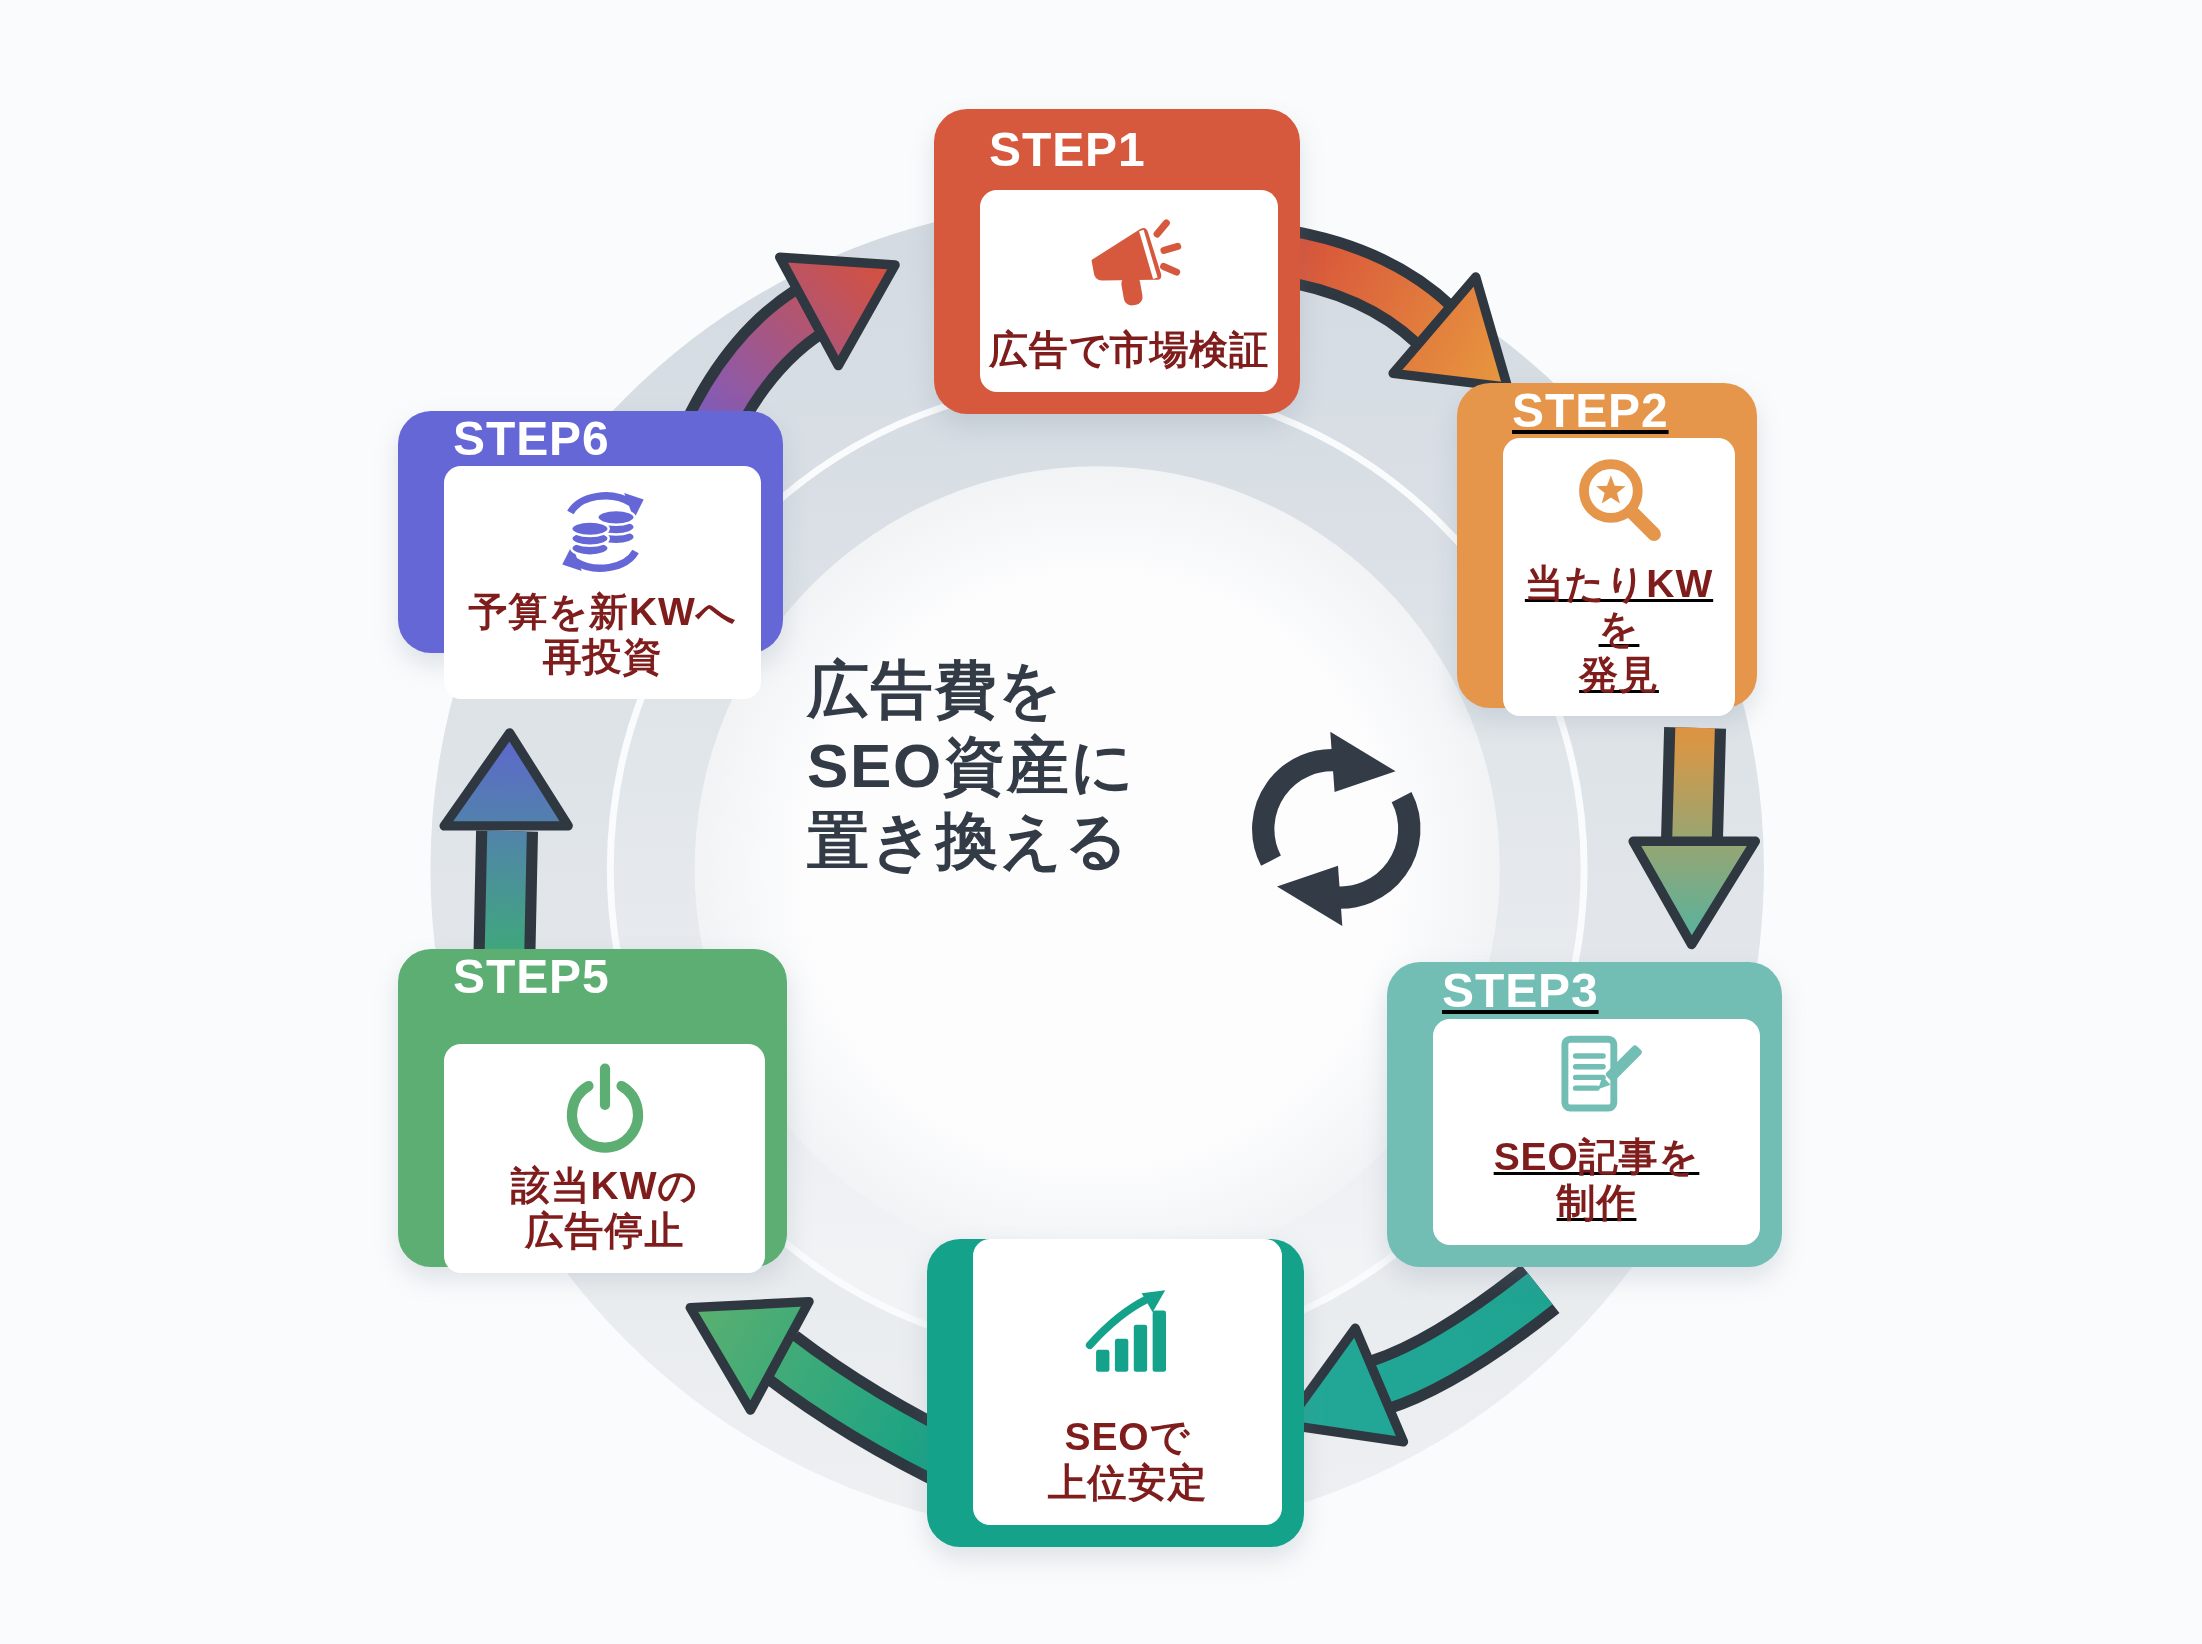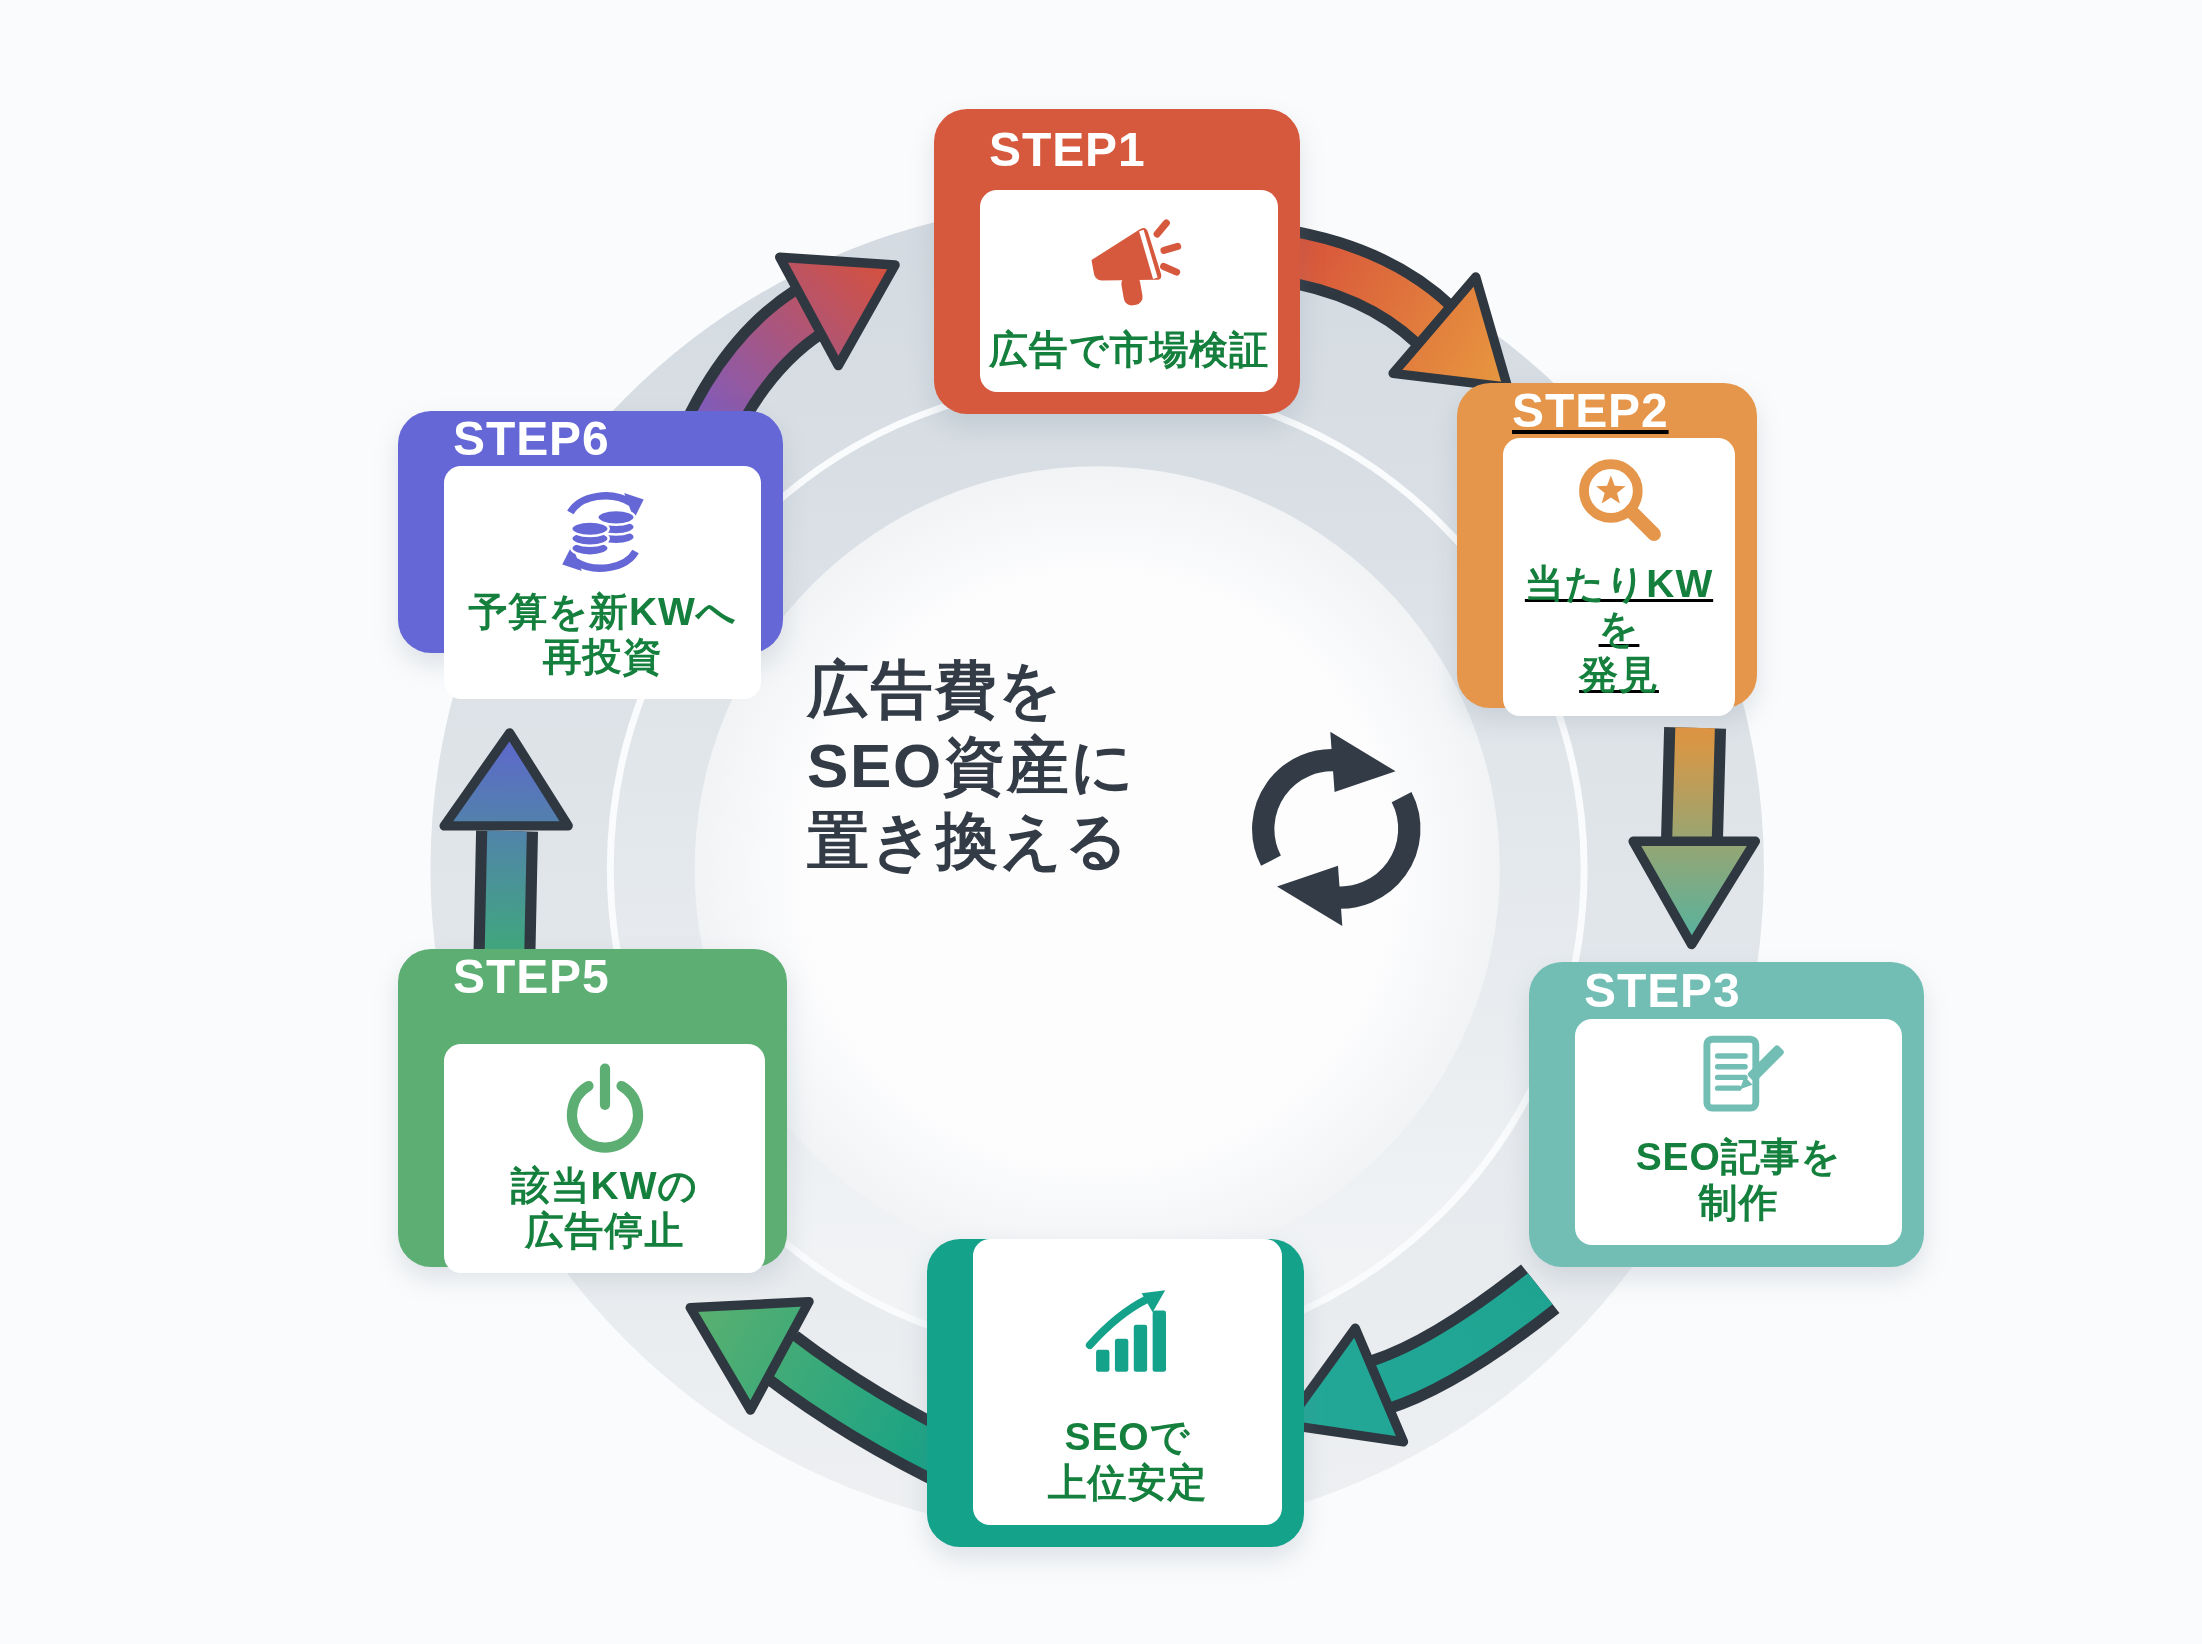--- a/index.html
+++ b/index.html
@@ -7,24 +7,24 @@
   .stage{position:relative;width:2203px;height:1644px;overflow:hidden;background:var(--bg,#FAFBFC);}
   .bg-svg{position:absolute;left:0;top:0;}
   
   .card{position:absolute;border-radius:33px;background:var(--accent,#888);
         display:flex;flex-direction:column;box-shadow:0 12px 26px rgba(110,130,150,.20);padding-left:24px;}
   .card-label{height:81px;display:flex;align-items:center;padding-left:31px;
               color:#ffffff;font-size:48px;font-weight:800;letter-spacing:0.9px;}
   .card-body{flex:1;margin:0 22.4px 22.4px;background:#ffffff;border-radius:17px;
              display:flex;flex-direction:column;align-items:center;padding:8.6px 6.9px 19px;}
   .card-icon{flex:1;display:flex;align-items:center;justify-content:center;color:var(--accent,#888);}
-  .card-title{color:#15803d;font-size:39px;font-weight:800;line-height:1.17;text-align:center;letter-spacing:0.9px;}
+  .card-title{color:#7f1d1d;font-size:39px;font-weight:800;line-height:1.17;text-align:center;letter-spacing:0.9px;}
   .c1{left:934px;top:109px;width:342px;height:305px;}
   .c2{left:1457px;top:383px;width:276px;height:325px;text-decoration:underline;}
-  .c3{left:1529px;top:962px;width:371px;height:305px;}
+  .c3{left:1387px;top:962px;width:371px;height:305px;text-decoration:underline;}
   .c4{left:927px;top:1239px;width:353px;height:308px;}
   .c5{left:398px;top:949px;width:365px;height:318px;gap:40px;}
   .c6{left:398px;top:411px;width:361px;height:242px;}
   
   .center-text{position:absolute;left:807px;top:652px;color:var(--ink,#333C46);
                font-size:62px;font-weight:900;line-height:1.22;letter-spacing:1.7px;white-space:nowrap;}
   .center-icon{position:absolute;left:1239px;top:706px;}
 </style>
 </head>
 <body>

